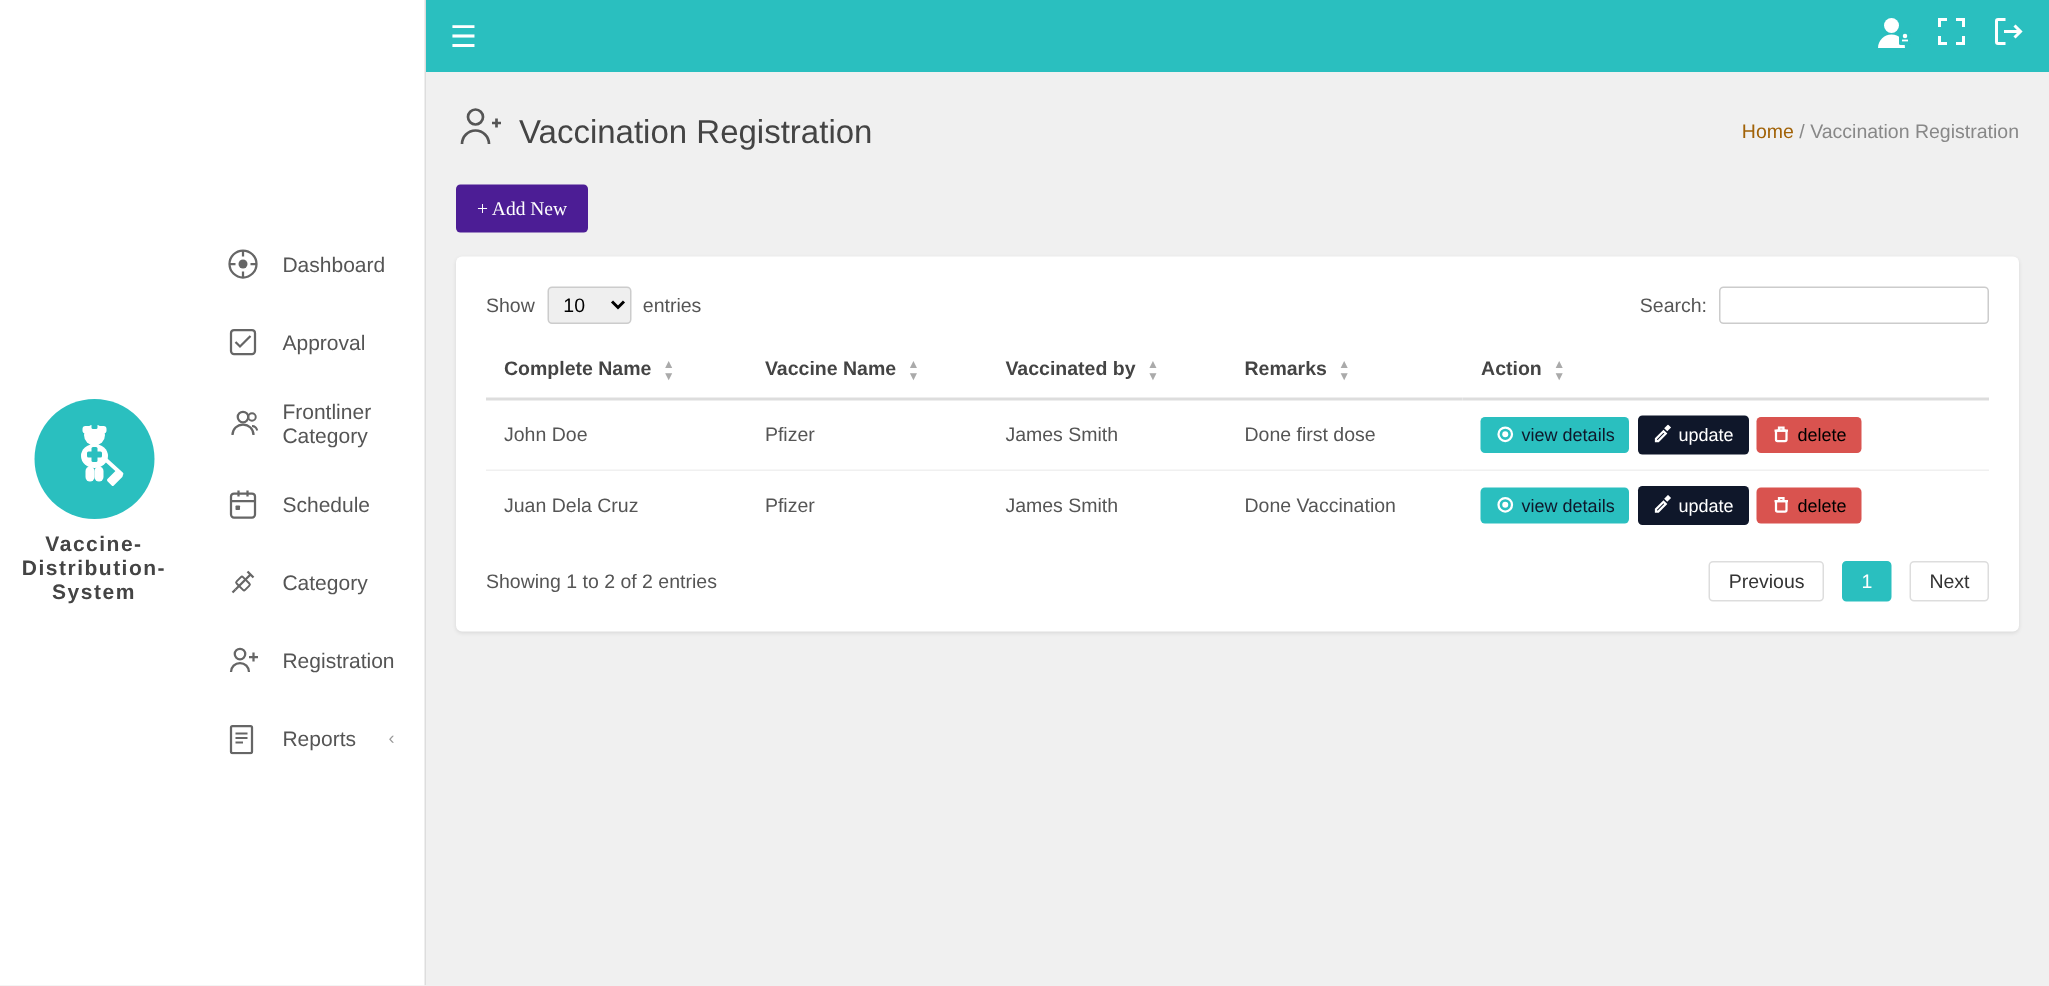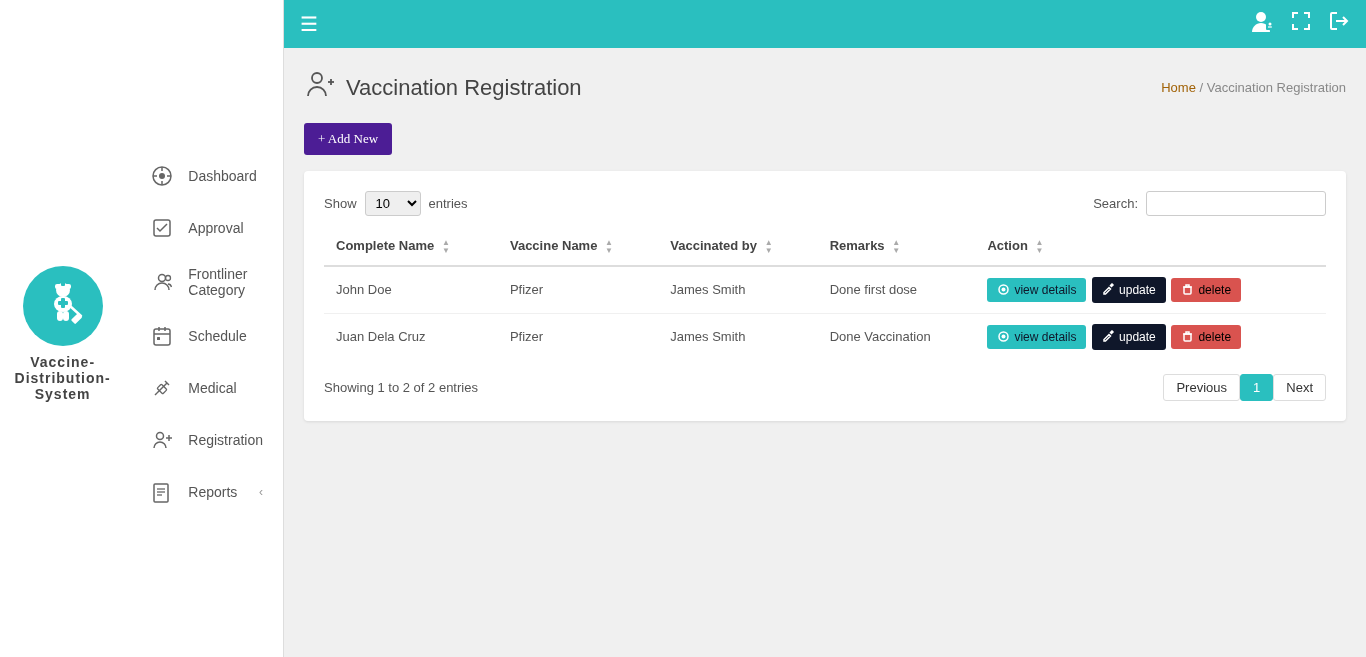--- a/index.html
+++ b/index.html
@@ -272,21 +272,21 @@
       display: flex;
       justify-content: space-between;
       align-items: center;
       margin-top: 14px;
       font-size: 13px;
       color: #555;
     }
     .pagination {
       display: flex;
       align-items: center;
-      gap: 0;
+      gap: 12px;
     }
     .btn-page {
       background: #fff;
       color: #333;
       border: 1px solid #ddd;
       padding: 5px 12px;
       border-radius: 3px;
       cursor: pointer;
       font-size: 13px;
     }
@@ -381,21 +381,21 @@
 
     <div class="nav-item">
       <span class="nav-icon">
         <svg width="22" height="22" viewBox="0 0 22 22" fill="none">
           <line x1="6" y1="16" x2="16" y2="6" stroke="#666" stroke-width="1.5"></line>
           <rect x="8" y="8" width="6" height="8" rx="1" transform="rotate(-45 11 12)" stroke="#666" stroke-width="1.3" fill="none"></rect>
           <line x1="4" y1="18" x2="6" y2="16" stroke="#666" stroke-width="1.5"></line>
           <line x1="14" y1="4" x2="18" y2="8" stroke="#666" stroke-width="1.5"></line>
         </svg>
       </span>
-      <span class="nav-label">Medical</span>
+      <span class="nav-label">Category</span>
     </div>
 
     <div class="nav-item">
       <span class="nav-icon">
         <svg width="22" height="22" viewBox="0 0 22 22" fill="none">
           <circle cx="9" cy="7" r="3.5" stroke="#666" stroke-width="1.5"></circle>
           <path d="M3 19c0-3.314 2.686-6 6-6s6 2.686 6 6" stroke="#666" stroke-width="1.5" fill="none"></path>
           <line x1="15" y1="9" x2="21" y2="9" stroke="#666" stroke-width="1.5"></line>
           <line x1="18" y1="6" x2="18" y2="12" stroke="#666" stroke-width="1.5"></line>
         </svg>

